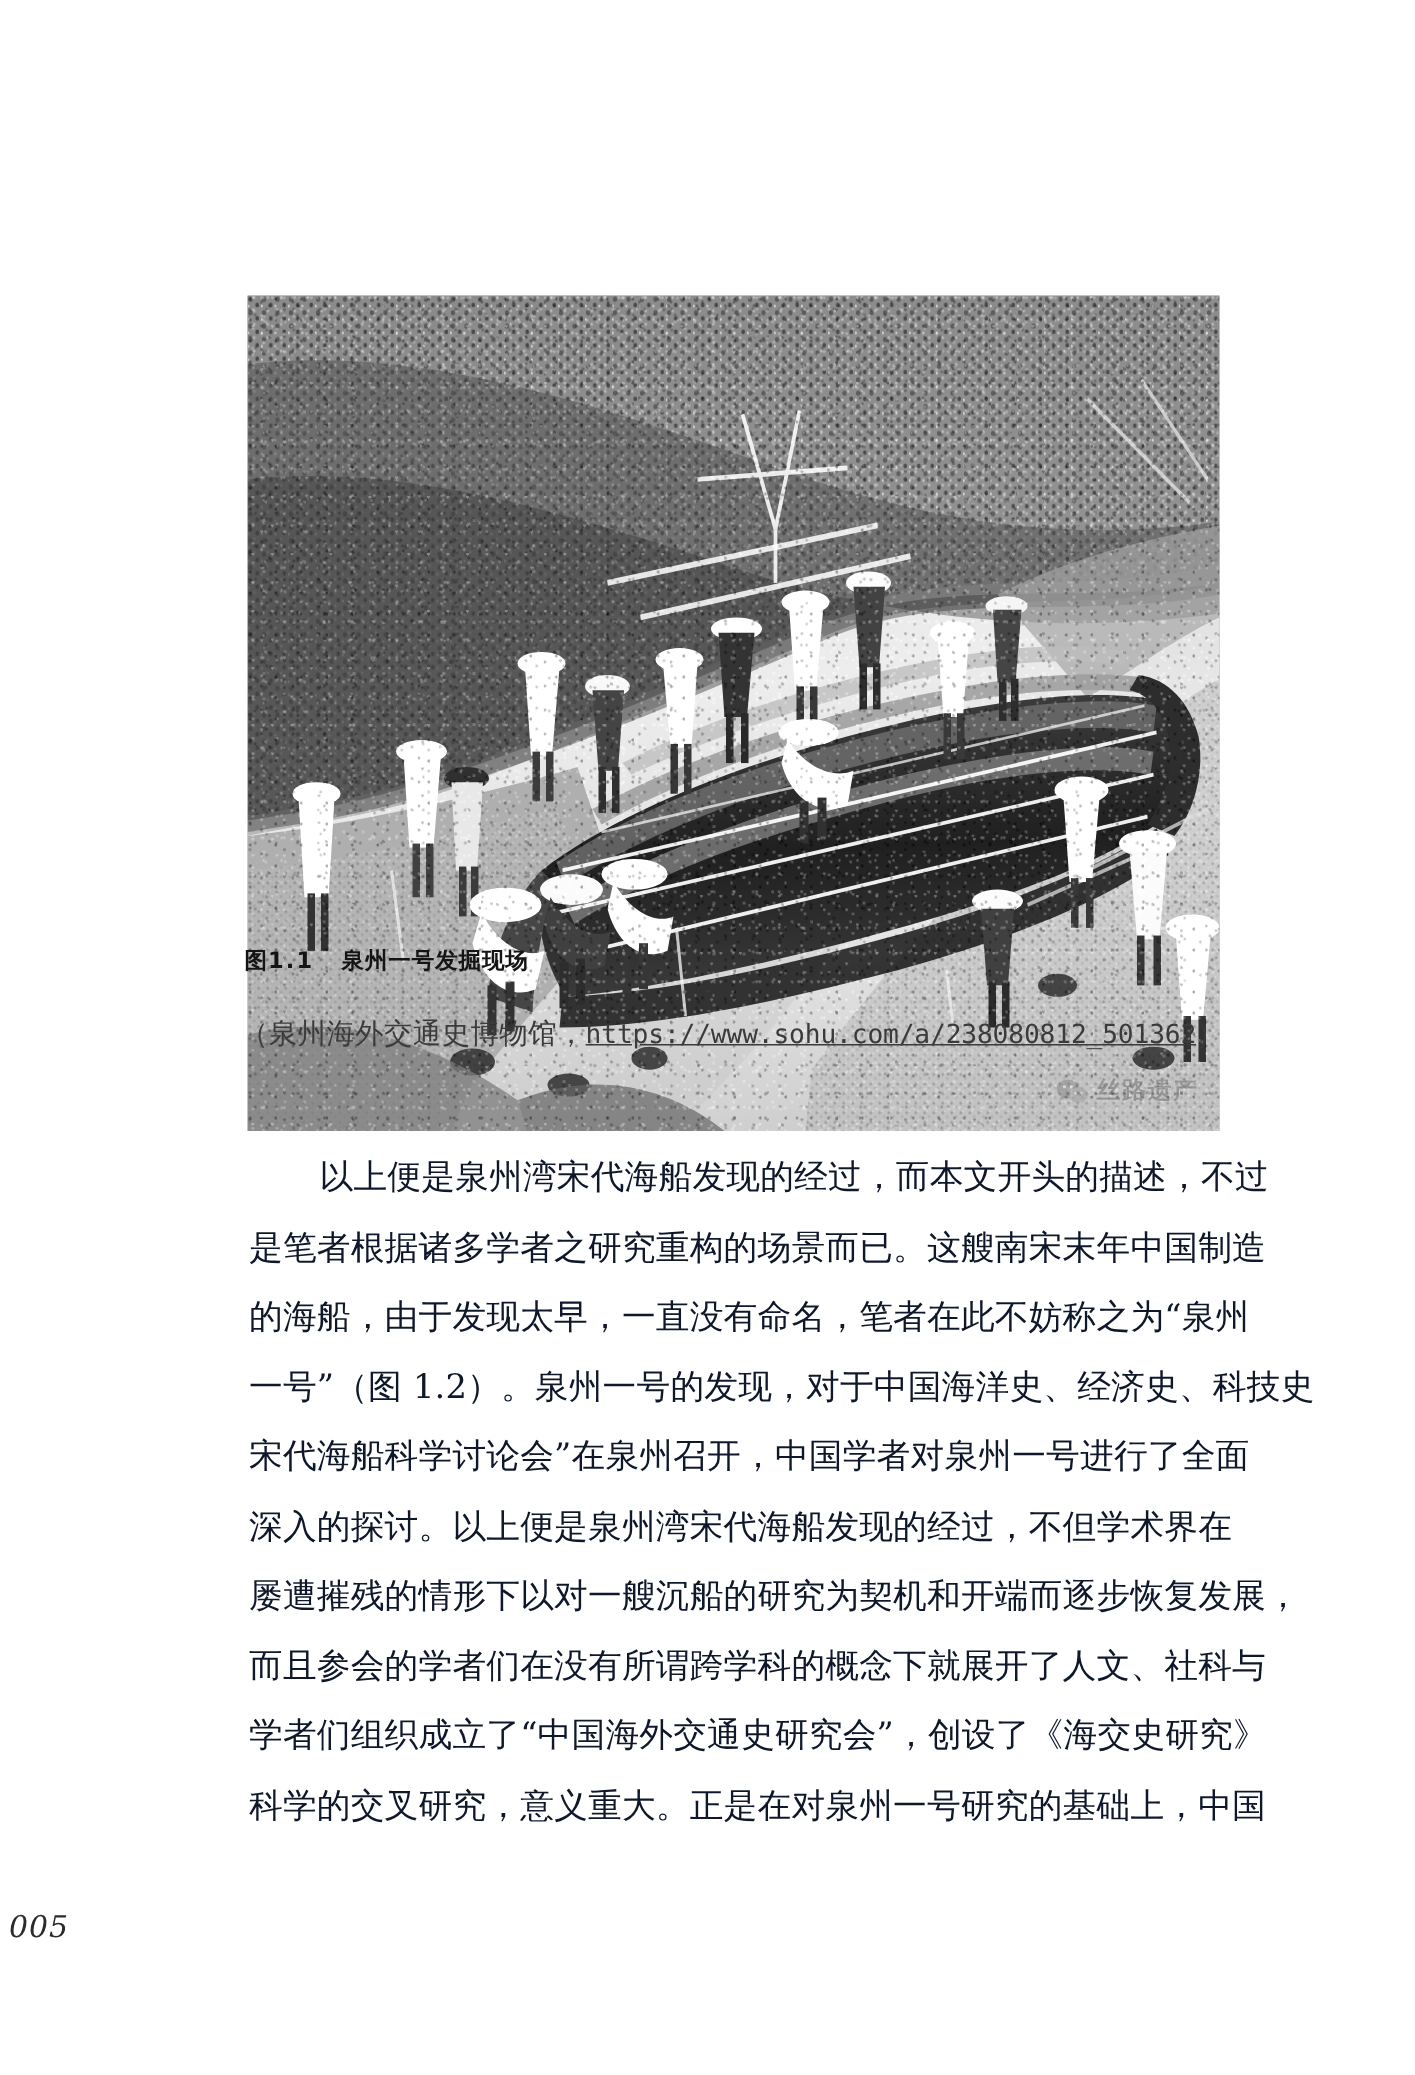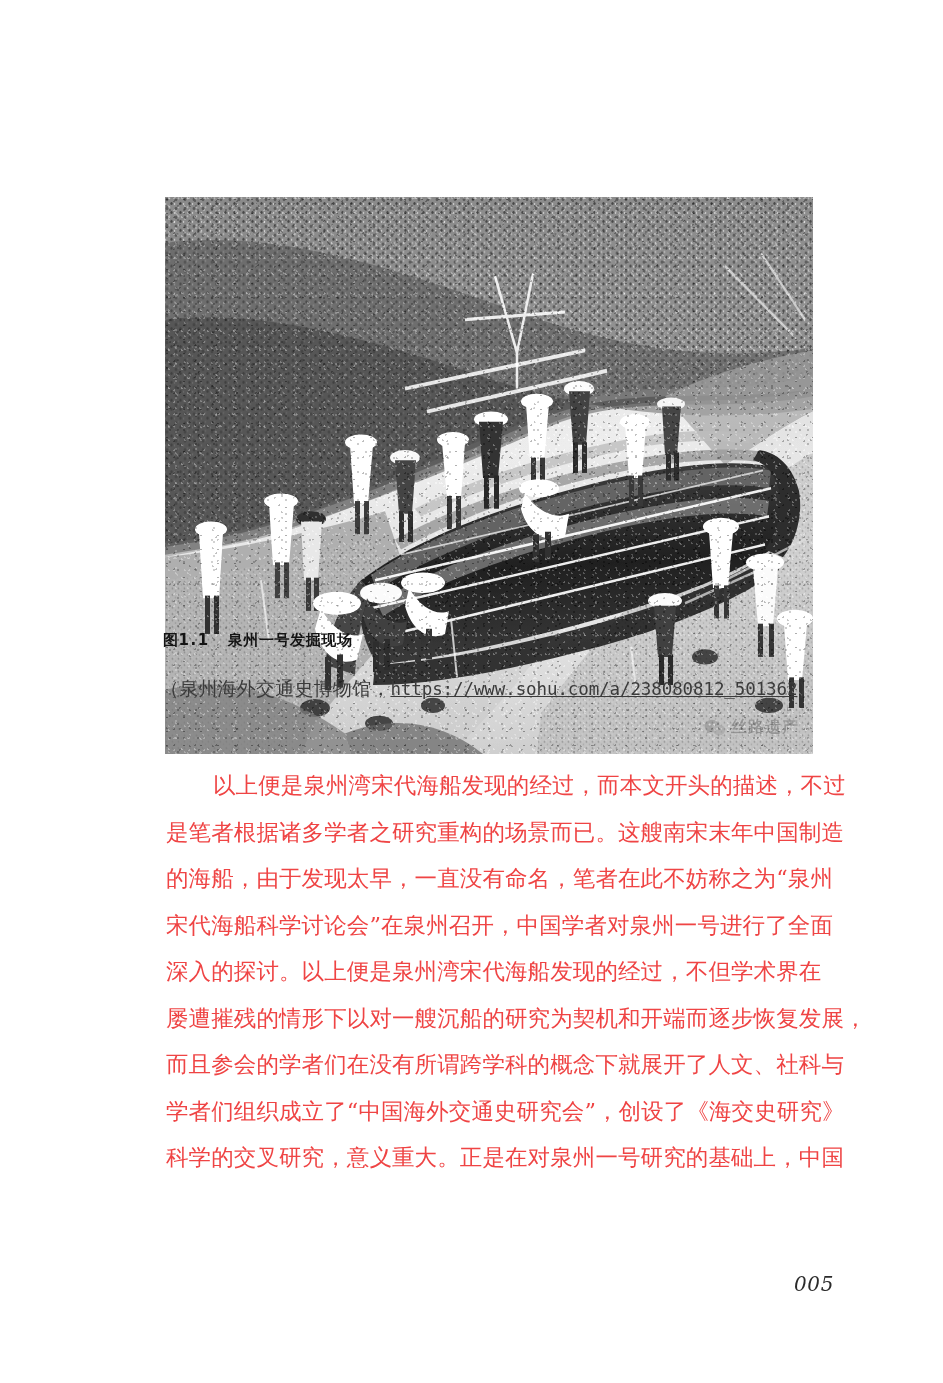--- a/index.html
+++ b/index.html
@@ -124,33 +124,33 @@
   .body-text {
     position: absolute;
     left: 166px;
     top: 762px;
     width: 652px;
   }
   .body-line {
     font-family: "DejaVu Serif", "Liberation Serif", serif;
     font-size: 22.5px;
     line-height: 46.5px;
-    color: #ef4444;
+    color: #0f172a;
     white-space: nowrap;
     letter-spacing: .1px;
   }
   .body-line.indent { text-indent: 47px; }
 
   
   .folio {
     position: absolute;
-    left: 16px;
+    left: 6px;
     top: 1272px;
     width: 818px;
-    text-align: right;
+    text-align: left;
     font-family: "DejaVu Serif", "Liberation Serif", serif;
     font-style: italic;
     font-size: 20px;
     color: #2b2b2b;
     letter-spacing: .6px;
   }
 </style>
 </head>
 <body>
 
@@ -425,20 +425,21 @@
   </div>
 
   <div class="caption-source">
     <span>（</span><span>泉州海外交通史博物馆</span><span>，</span><span class="url">https://www.sohu.com/a/238080812_501362</span><span>）</span>
   </div>
 
   <div class="body-text">
     <div class="body-line indent">以上便是泉州湾宋代海船发现的经过，而本文开头的描述，不过</div>
     <div class="body-line">是笔者根据诸多学者之研究重构的场景而已。这艘南宋末年中国制造</div>
     <div class="body-line">的海船，由于发现太早，一直没有命名，笔者在此不妨称之为“泉州</div>
+    <div class="body-line">一号”（图 1.2）。泉州一号的发现，对于中国海洋史、经济史、科技史</div>
     <div class="body-line">宋代海船科学讨论会”在泉州召开，中国学者对泉州一号进行了全面</div>
     <div class="body-line">深入的探讨。以上便是泉州湾宋代海船发现的经过，不但学术界在</div>
     <div class="body-line">屡遭摧残的情形下以对一艘沉船的研究为契机和开端而逐步恢复发展，</div>
     <div class="body-line">而且参会的学者们在没有所谓跨学科的概念下就展开了人文、社科与</div>
     <div class="body-line">学者们组织成立了“中国海外交通史研究会”，创设了《海交史研究》</div>
     <div class="body-line">科学的交叉研究，意义重大。正是在对泉州一号研究的基础上，中国</div>
   </div>
 
   <div class="folio">005</div>
 

